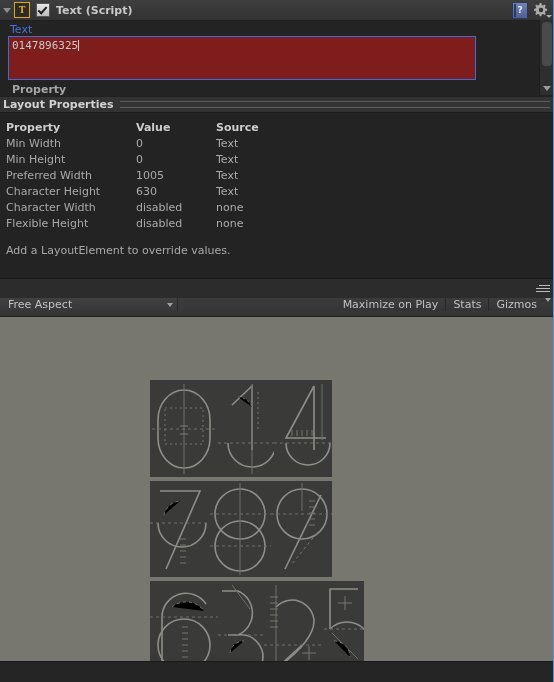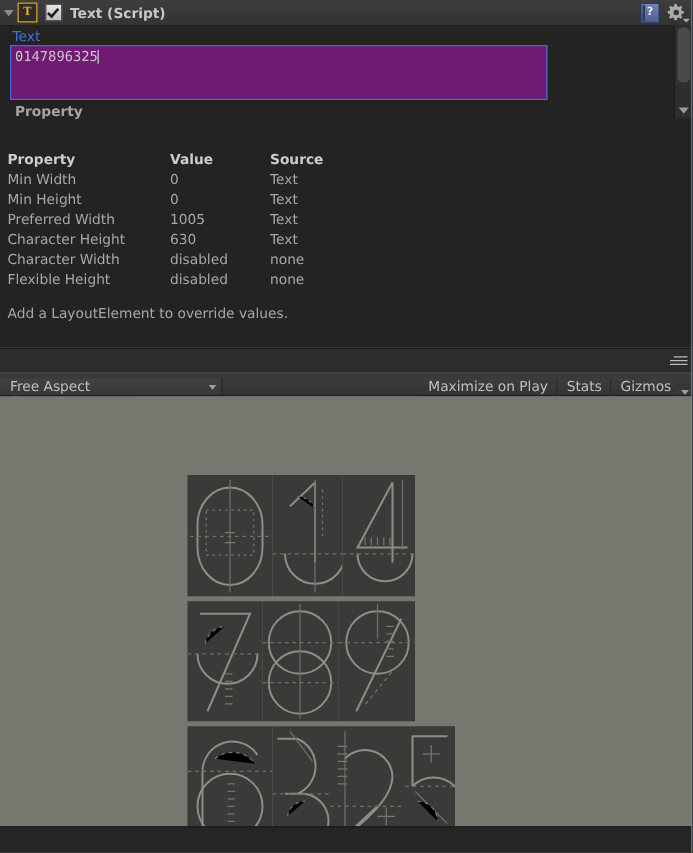--- a/index.html
+++ b/index.html
@@ -132,23 +132,23 @@
 
   .prop-label {
     position: absolute;
     left: 10px; top: 23px;
     color: #4a6fd8;
     font-size: 11px;
   }
   .text-area {
     position: absolute;
     left: 8px; top: 36px;
-    width: 430px;
+    width: 468px;
     height: 44px;
-    background: #701a75;
+    background: #7f1d1d;
     border: 1px solid #3d6cd6;
     box-sizing: border-box;
     padding: 2px 3px;
   }
   .text-area-value {
     font-family: "DejaVu Sans Mono", "Liberation Mono", monospace;
     font-size: 11px;
     color: #c8c8c8;
     position: relative;
     display: inline-block;
@@ -304,21 +304,21 @@
   .tab-menu i:nth-child(1) { width: 11px; margin-left: 3px; }
   .tab-menu i:nth-child(2) { width: 14px; }
   .tab-menu i:nth-child(3) { width: 14px; }
 
   .gametoolbar {
     position: relative;
     height: 18px;
     background: linear-gradient(to bottom, #3c3c3c, #343434);
     border-bottom: 1px solid #1d1d1d;
     display: flex;
-    align-items: flex-end;
+    align-items: flex-start;
   }
   .aspect-dd {
     width: 165px;
     background: linear-gradient(to bottom, #414141, #373737);
     border-right: 1px solid #292929;
     display: flex;
     align-items: center;
     padding: 0 4px 0 8px;
     position: relative;
   }
@@ -416,20 +416,24 @@
     </div>
 
     <div class="section-label">Property</div>
 
     <div class="insp-scroll">
       <div class="thumb"></div>
       <div class="arrow-dn"></div>
     </div>
 
     <div class="layout-section">
+      <div class="layout-title-row">
+        <span class="layout-title">Layout Properties</span>
+        <span class="layout-rule"></span>
+      </div>
 
       <div class="layout-table">
         <div class="lrow head">
           <span class="c1">Property</span>
           <span class="c2">Value</span>
           <span class="c3">Source</span>
         </div>
 
         <div class="lrow body">
           <span class="c1">Min Width</span>

